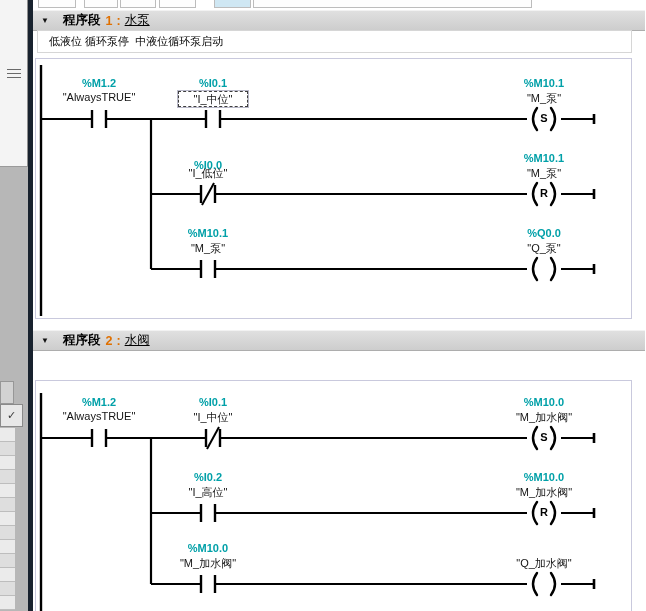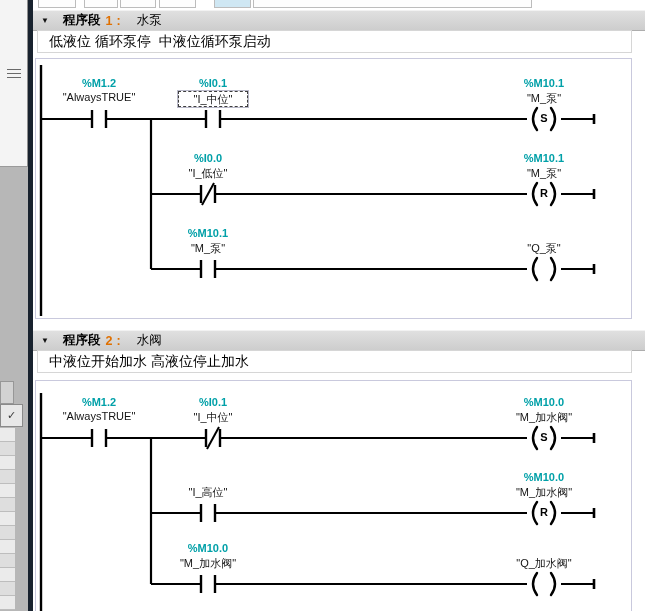--- a/index.html
+++ b/index.html
@@ -27,23 +27,23 @@
   .top-frag{position:absolute;top:0;height:7px;background:#fdfdfd;border:1px solid #bcbcbc;border-top:none;}
   .top-frag.blue{background:#cfe7f3;}
   .net-header{position:absolute;left:0;width:612px;height:19px;
     background:linear-gradient(#e0e0e0,#cdcdcd);
     border-top:1px solid #f2f2f2;border-bottom:1px solid #adadad;
     display:flex;align-items:center;font-size:12.5px;cursor:default;}
   .tri{margin-left:8px;width:22px;font-size:8px;color:#111;}
   .hdr-prefix{font-weight:bold;color:#000;text-align:right;}
   .hdr-num{font-weight:bold;margin-left:5px;}
   .hdr-colon{font-weight:bold;margin-left:4px;}
-  .hdr-title{margin-left:16px;color:#000;}
+  .hdr-title{margin-left:4px;color:#000;text-decoration:underline;}
   .net-comment{position:absolute;left:4px;width:582px;height:21px;background:#fff;
-    border:1px solid #d6d6d6;font-size:14px;line-height:21px;padding-left:11px;
+    border:1px solid #d6d6d6;font-size:11px;line-height:21px;padding-left:11px;
     color:#000;white-space:pre;overflow:hidden;}
   .ladder{position:absolute;left:2px;width:595px;background:#fff;border:1px solid #c9c9dd;}
   .ladder.cut{border-bottom:none;}
   .ladder svg{position:absolute;left:0;top:0;}
   .addr{position:absolute;width:140px;text-align:center;font-size:11px;font-weight:bold;white-space:nowrap;}
   .nm{position:absolute;width:170px;text-align:center;font-size:11px;color:#141414;white-space:nowrap;}
   .nm .sel{display:inline-block;border:1px dashed #3e3e3e;box-shadow:0 0 0 1px #b9b9c9;
     background:#fff;padding:0 15px;line-height:14px;}
   .coil-letter{position:absolute;width:26px;text-align:center;font-size:11px;font-weight:bold;color:#000;}
 </style>
@@ -126,38 +126,38 @@
         <line x1="525" y1="210" x2="558" y2="210" stroke="#000" stroke-width="2.2"></line>
         <line x1="558" y1="205" x2="558" y2="215" stroke="#000" stroke-width="2.6"></line>
       </svg>
       <div class="addr" style="left: -7px; top: 18px; color: rgb(0, 160, 168);">%M1.2</div>
       <div class="nm" style="left: -22px; top: 32px;"><span>"AlwaysTRUE"</span></div>
       <div class="addr" style="left: 107px; top: 18px; color: rgb(0, 160, 168);">%I0.1</div>
       <div class="nm" style="left: 92px; top: 32px;"><span class="sel">"I_中位"</span></div>
       <div class="coil-letter" style="left: 495px; top: 53px;">S</div>
       <div class="addr" style="left: 438px; top: 18px; color: rgb(0, 160, 168);">%M10.1</div>
       <div class="nm" style="left: 423px; top: 32px;"><span>"M_泵"</span></div>
-      <div class="addr" style="left: 102px; top: 93px; color: rgb(0, 160, 168);">%I0.0</div>
+      <div class="addr" style="left: 102px; top: 100px; color: rgb(0, 160, 168);">%I0.0</div>
       <div class="nm" style="left: 87px; top: 107px;"><span>"I_低位"</span></div>
       <div class="coil-letter" style="left: 495px; top: 128px;">R</div>
       <div class="addr" style="left: 438px; top: 93px; color: rgb(0, 160, 168);">%M10.1</div>
       <div class="nm" style="left: 423px; top: 107px;"><span>"M_泵"</span></div>
       <div class="addr" style="left: 102px; top: 168px; color: rgb(0, 160, 168);">%M10.1</div>
       <div class="nm" style="left: 87px; top: 182px;"><span>"M_泵"</span></div>
       <div class="coil-letter" style="left: 495px; top: 203px;"></div>
+      <div class="addr" style="left: 438px; top: 168px; color: rgb(0, 160, 168);">%Q0.0</div>
       <div class="nm" style="left: 423px; top: 182px;"><span>"Q_泵"</span></div>
     </div>
     <div class="net-header" style="top: 330px;">
       <span class="tri">▼</span>
       <span class="hdr-prefix">程序段</span>
       <span class="hdr-num" style="color: rgb(224, 112, 0);">2</span>
       <span class="hdr-colon" style="color: rgb(224, 112, 0);">:</span>
       <span class="hdr-title">水阀</span>
     </div>
-    <div class="net-comment" style="top: 350px;">中液位开始加水 高液位停止加水</div>
     <div class="ladder cut" style="top: 380px; height: 231px;">
       <svg width="595" height="231">
         <line x1="5" y1="12" x2="5" y2="231" stroke="#000" stroke-width="2.4"></line>
         <line x1="115" y1="57" x2="115" y2="203" stroke="#000" stroke-width="2.2"></line>
         <line x1="5" y1="57" x2="56" y2="57" stroke="#000" stroke-width="2.2"></line>
         <line x1="56" y1="48" x2="56" y2="66" stroke="#000" stroke-width="2.4"></line>
         <line x1="70" y1="48" x2="70" y2="66" stroke="#000" stroke-width="2.4"></line>
         <line x1="70" y1="57" x2="170" y2="57" stroke="#000" stroke-width="2.2"></line>
         <line x1="170" y1="48" x2="170" y2="66" stroke="#000" stroke-width="2.4"></line>
         <line x1="184" y1="48" x2="184" y2="66" stroke="#000" stroke-width="2.4"></line>
@@ -184,20 +184,21 @@
         <line x1="525" y1="203" x2="558" y2="203" stroke="#000" stroke-width="2.2"></line>
         <line x1="558" y1="198" x2="558" y2="208" stroke="#000" stroke-width="2.6"></line>
       </svg>
       <div class="addr" style="left: -7px; top: 15px; color: rgb(0, 160, 168);">%M1.2</div>
       <div class="nm" style="left: -22px; top: 29px;"><span>"AlwaysTRUE"</span></div>
       <div class="addr" style="left: 107px; top: 15px; color: rgb(0, 160, 168);">%I0.1</div>
       <div class="nm" style="left: 92px; top: 29px;"><span>"I_中位"</span></div>
       <div class="coil-letter" style="left: 495px; top: 50px;">S</div>
       <div class="addr" style="left: 438px; top: 15px; color: rgb(0, 160, 168);">%M10.0</div>
       <div class="nm" style="left: 423px; top: 29px;"><span>"M_加水阀"</span></div>
+      <div class="addr" style="left: 102px; top: 90px; color: rgb(0, 160, 168);">%I0.2</div>
       <div class="nm" style="left: 87px; top: 104px;"><span>"I_高位"</span></div>
       <div class="coil-letter" style="left: 495px; top: 125px;">R</div>
       <div class="addr" style="left: 438px; top: 90px; color: rgb(0, 160, 168);">%M10.0</div>
       <div class="nm" style="left: 423px; top: 104px;"><span>"M_加水阀"</span></div>
       <div class="addr" style="left: 102px; top: 161px; color: rgb(0, 160, 168);">%M10.0</div>
       <div class="nm" style="left: 87px; top: 175px;"><span>"M_加水阀"</span></div>
       <div class="coil-letter" style="left: 495px; top: 196px;"></div>
       <div class="nm" style="left: 423px; top: 175px;"><span>"Q_加水阀"</span></div>
     </div>
   </div>

